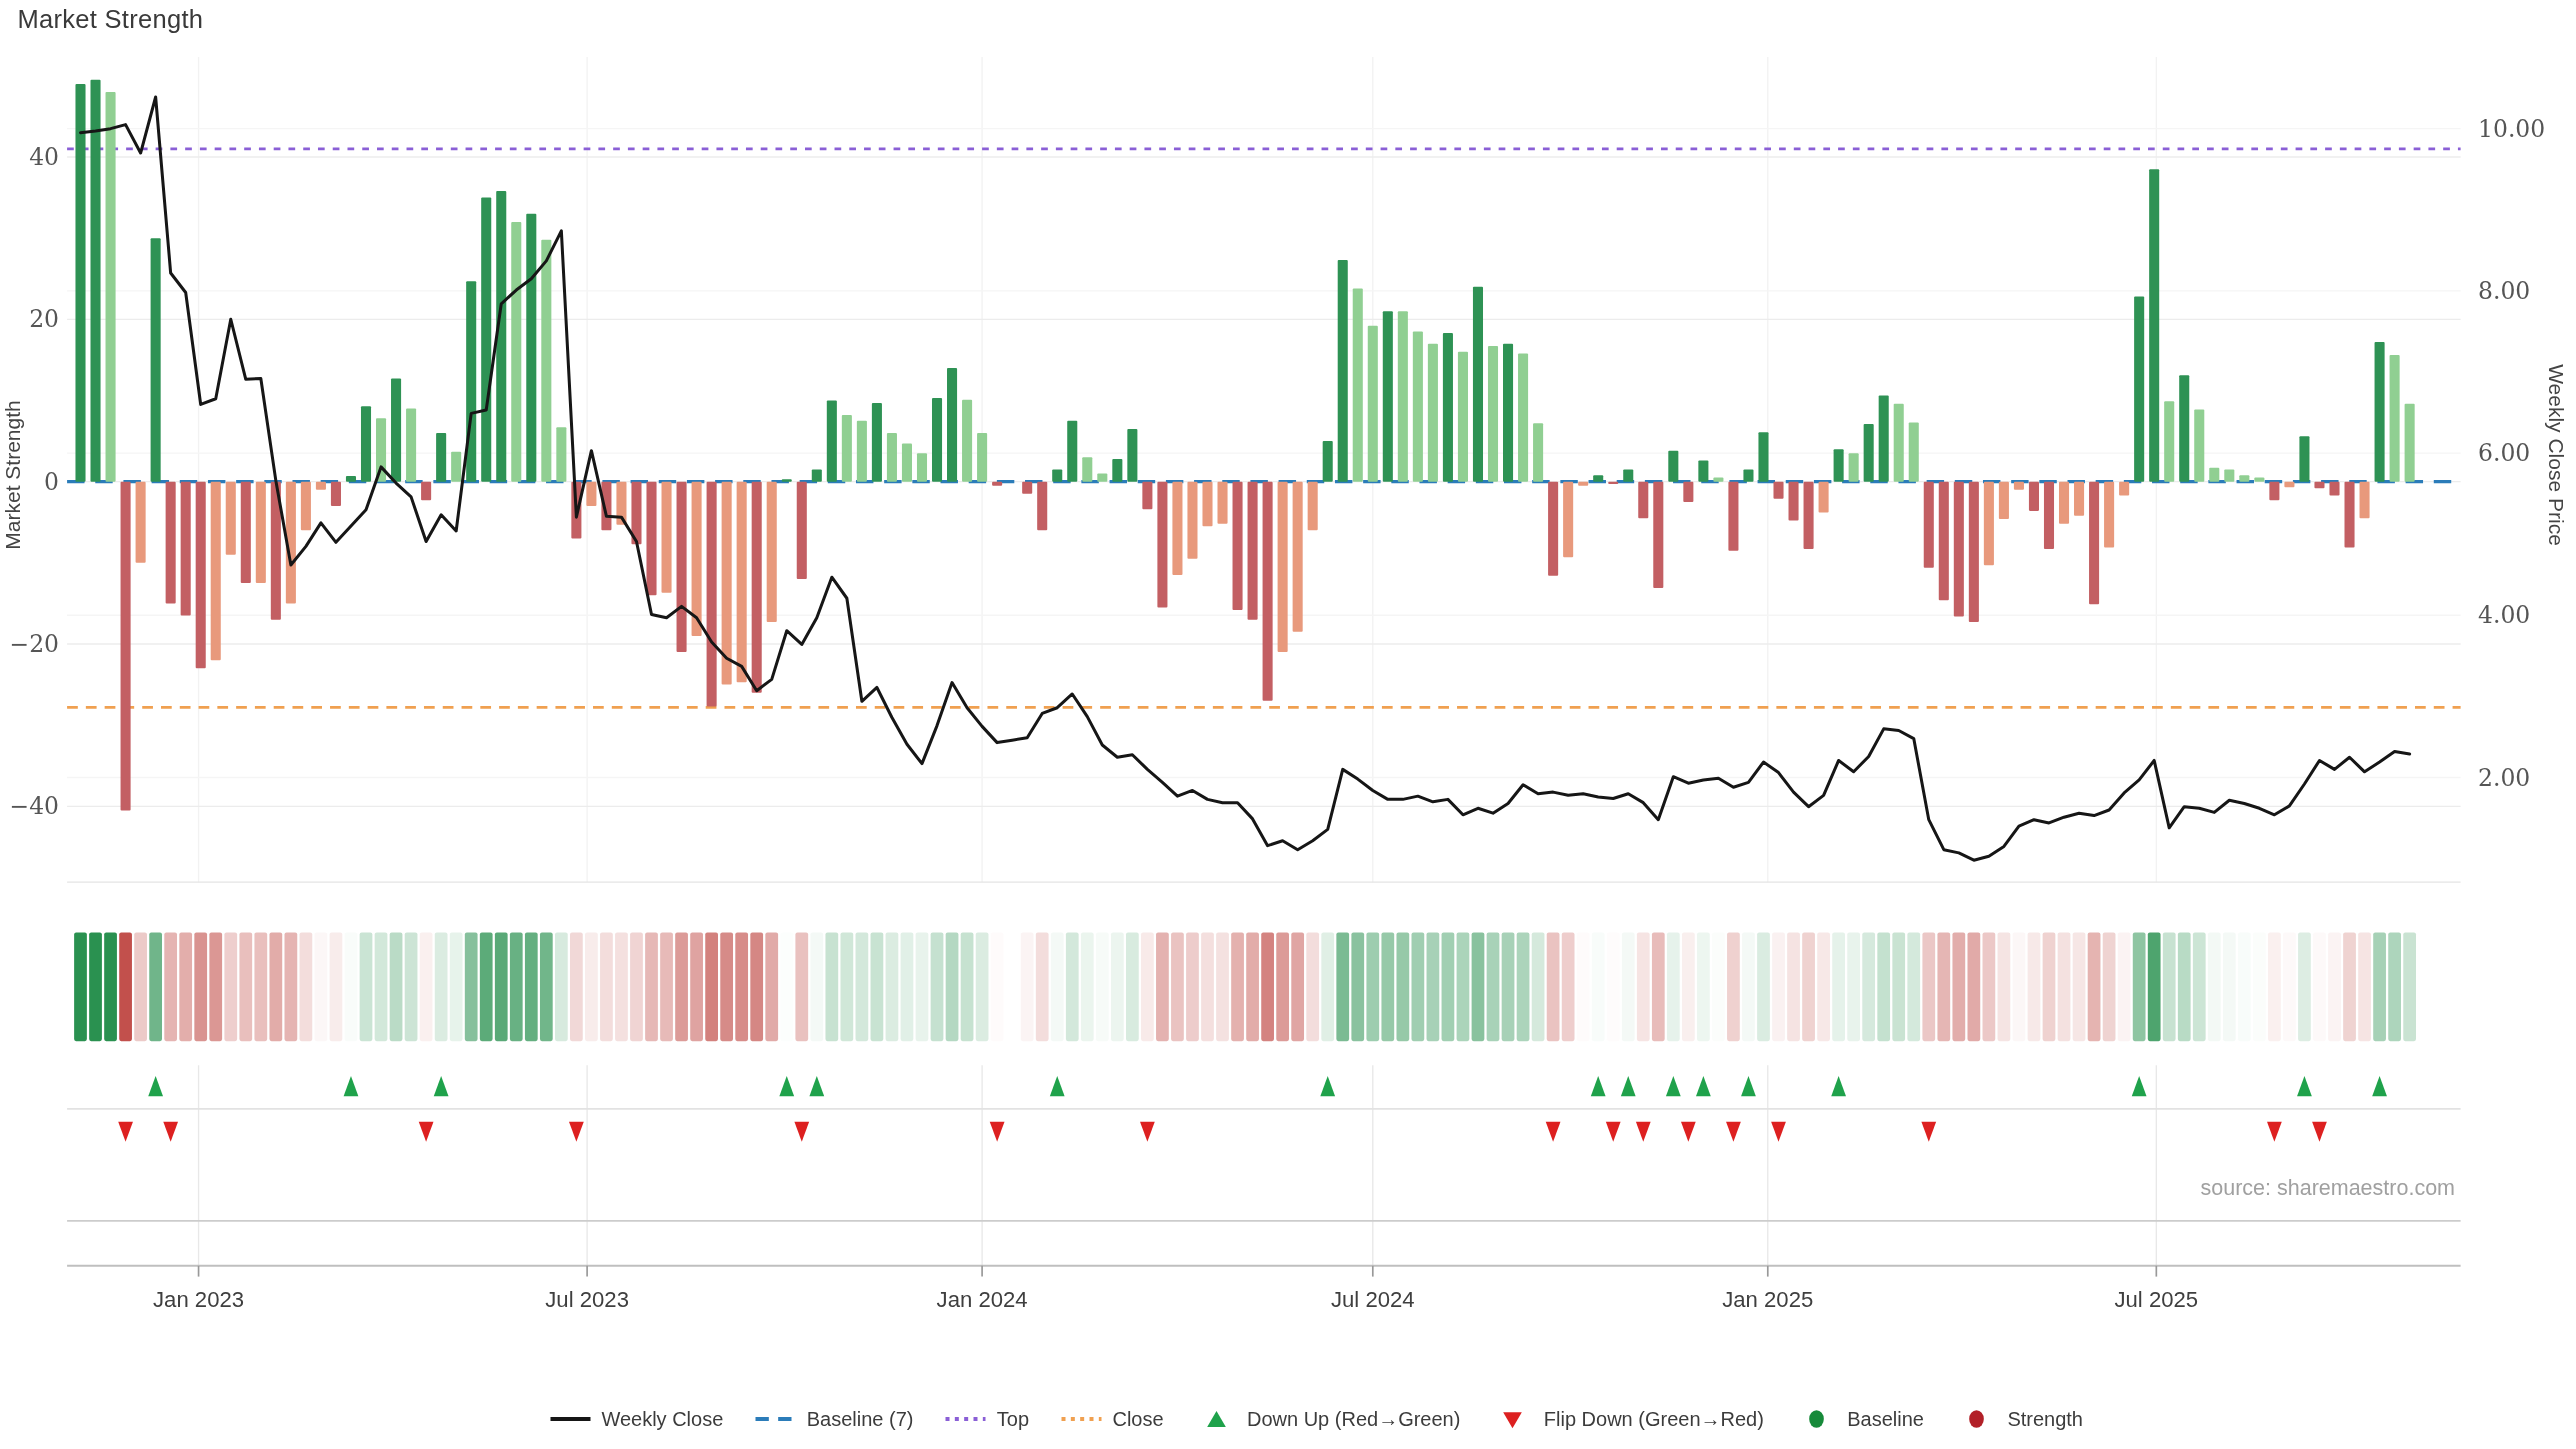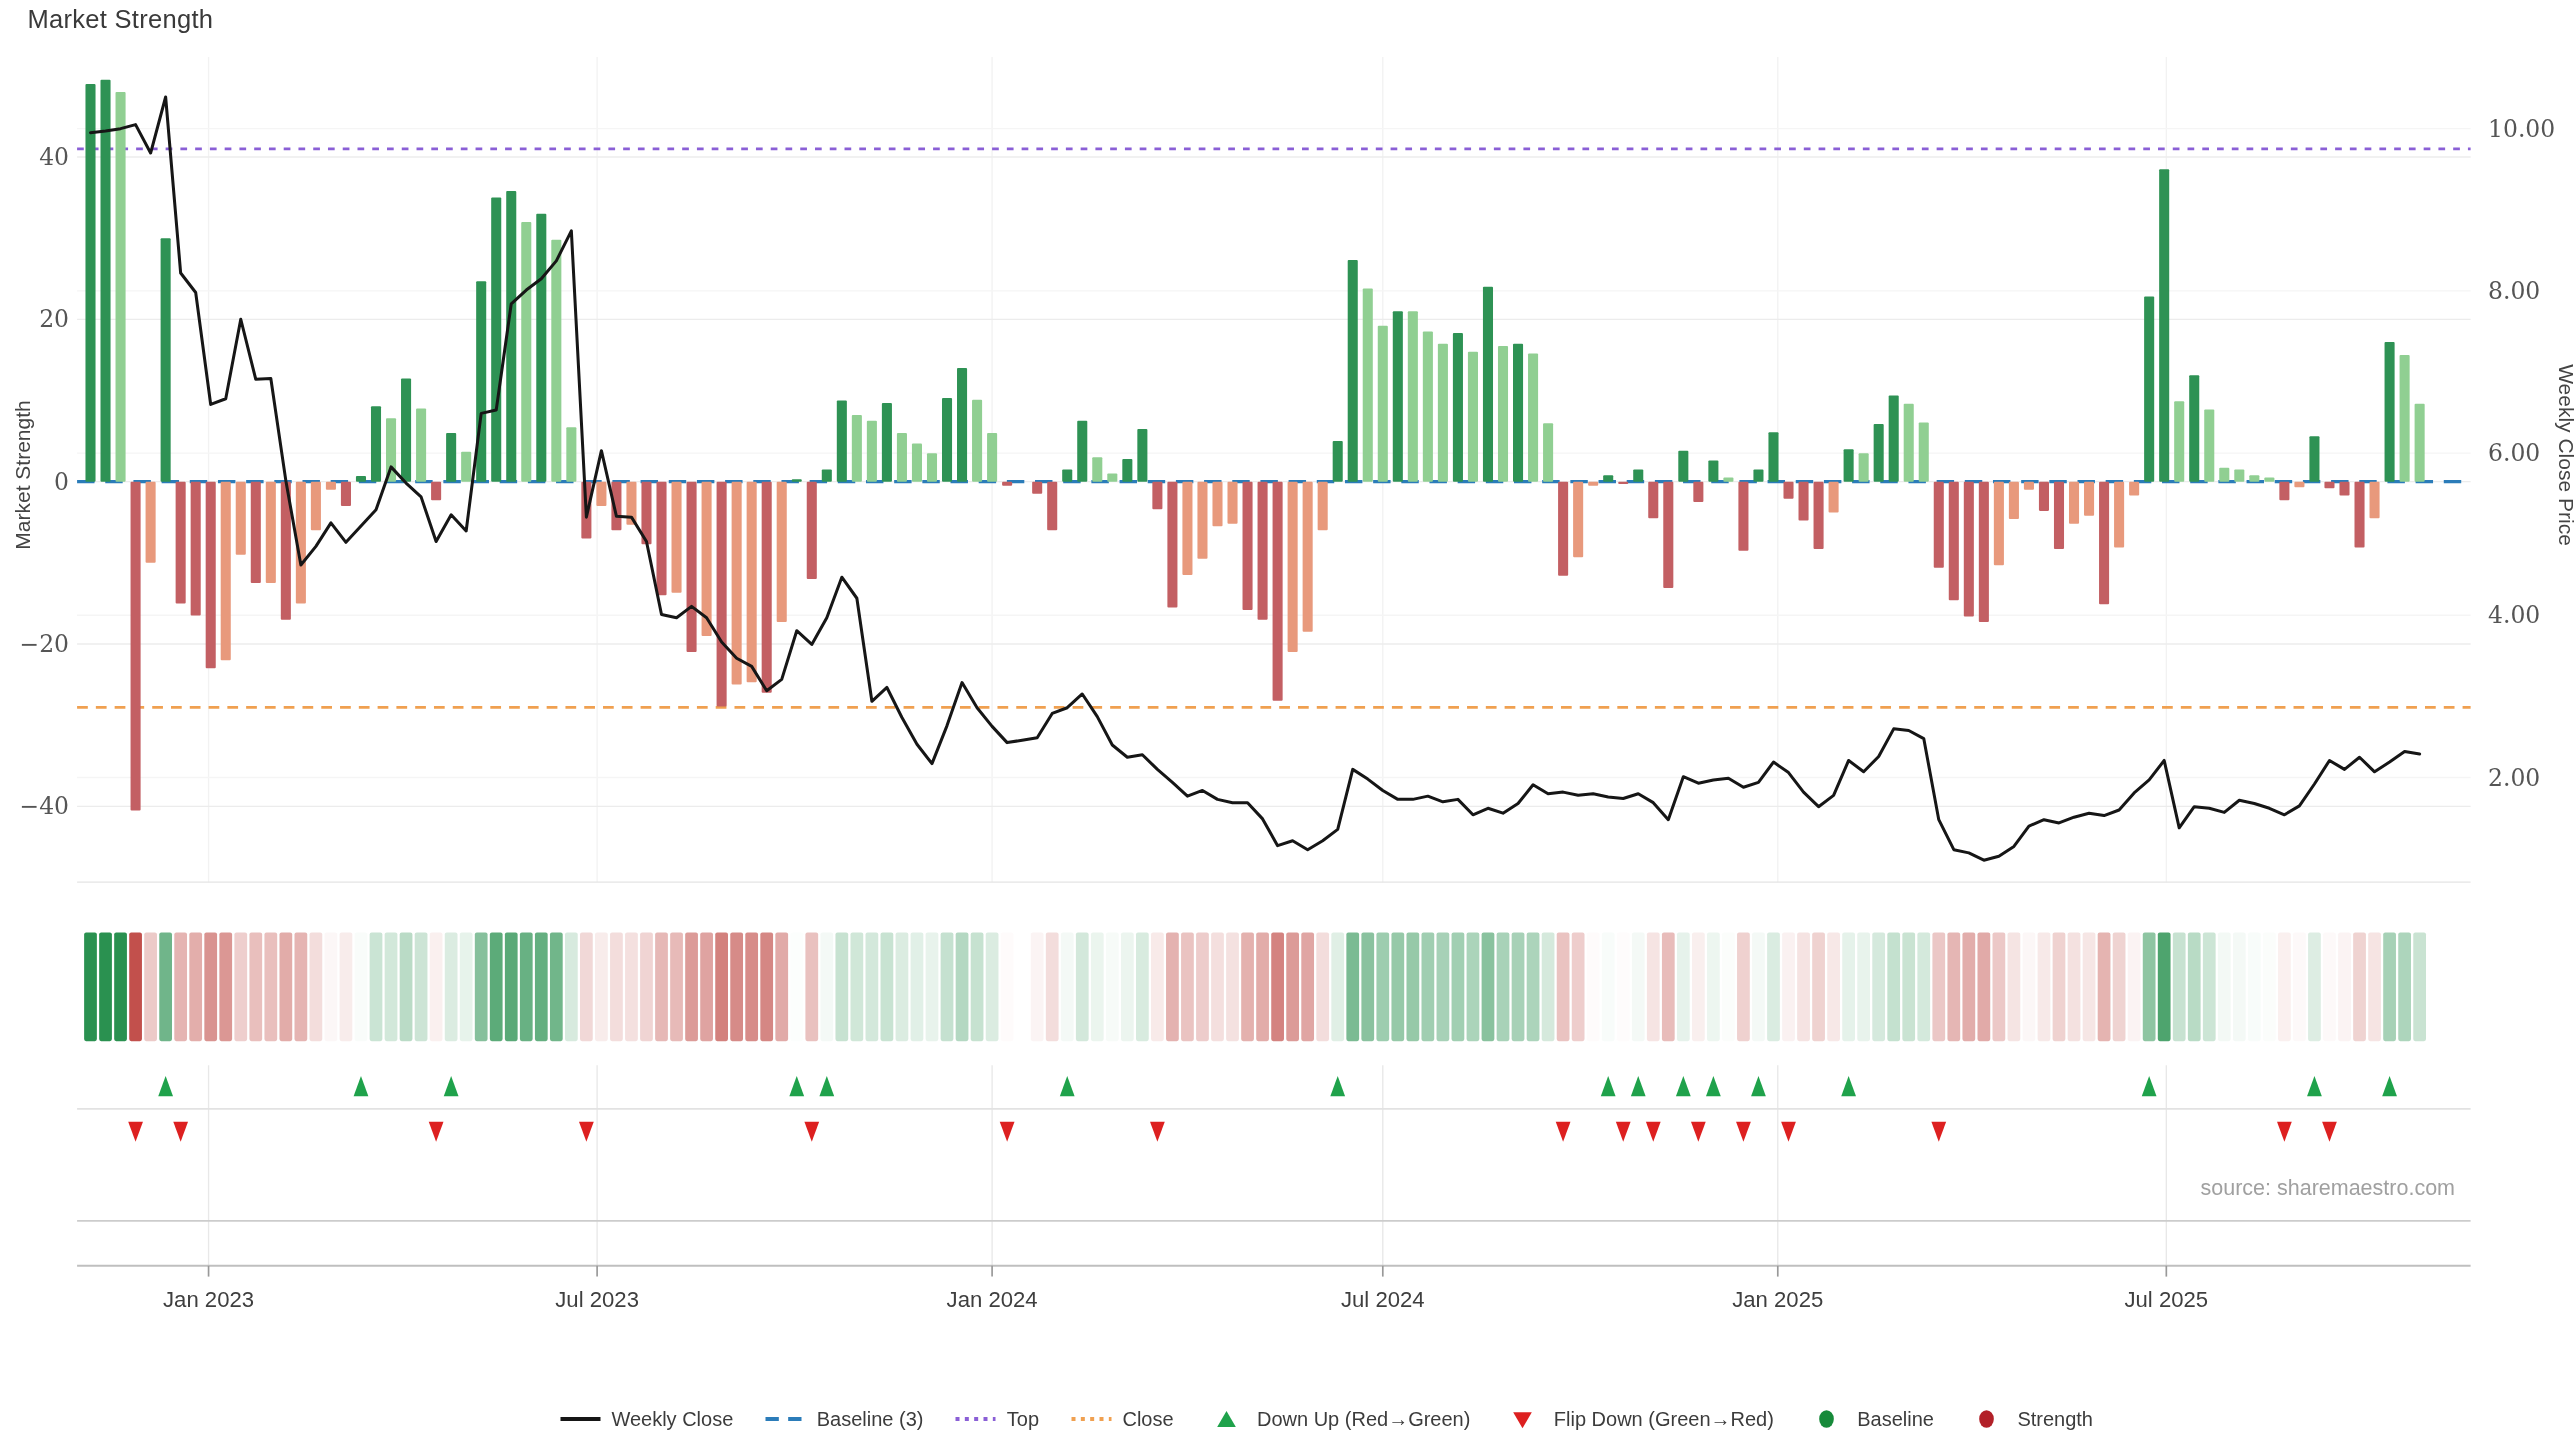--- a/index.html
+++ b/index.html
@@ -1,18 +1,18 @@
 <!DOCTYPE html>
 <html style="font-size:10.7px"><head>
 <meta charset="utf-8">
 <style>
   html,body{margin:0;padding:0;background:#ffffff;}
   body{width:2576px;height:1449px;overflow:hidden;position:relative;
        font-family:"Liberation Sans",sans-serif;}
-  .stage{position:absolute;inset:0;background:#fff;margin-left:10px;}
+  .stage{position:absolute;inset:0;background:#fff;}
   .title{position:absolute;left:17.4px;top:5.4px;font-size:25.5px;color:#3a3a3a;letter-spacing:0.3px;}
   .ytitle{position:absolute;font-size:21px;color:#444;white-space:nowrap;}
   .ytitle.left{left:-101px;top:463px;width:228px;text-align:center;transform:rotate(-90deg);}
   .ytitle.right{left:2442px;top:443px;width:228px;text-align:center;transform:rotate(90deg);}
   .source{position:absolute;right:121px;top:1176px;font-size:21.5px;color:#a0a0a0;}
   svg#chart{position:absolute;left:0;top:0;}
   .legend{position:absolute;left:0;top:1407px;width:2576px;display:flex;justify-content:center;
           align-items:center;gap:31px;font-size:20px;color:#3c3c3c;padding-left:28px;}
   .legend-item{display:flex;align-items:center;gap:9.4px;}
   .legend-item svg{display:block;}
@@ -426,21 +426,21 @@
       <div class="legend-item">
         <svg width="43" height="24" viewBox="0 0 64 36">
           <line x1="2" y1="18" x2="62" y2="18" stroke="#161616" stroke-width="6"></line>
         </svg>
         <span>Weekly Close</span>
       </div>
       <div class="legend-item">
         <svg width="43" height="24" viewBox="0 0 64 36">
           <line x1="2" y1="18" x2="62" y2="18" stroke="#2b7cb9" stroke-width="6" stroke-dasharray="20 14"></line>
         </svg>
-        <span>Baseline (3)</span>
+        <span>Baseline (7)</span>
       </div>
       <div class="legend-item">
         <svg width="43" height="24" viewBox="0 0 64 36">
           <line x1="2" y1="18" x2="62" y2="18" stroke="#8a5fd6" stroke-width="6" stroke-dasharray="6 8"></line>
         </svg>
         <span>Top</span>
       </div>
       <div class="legend-item">
         <svg width="43" height="24" viewBox="0 0 64 36">
           <line x1="2" y1="18" x2="62" y2="18" stroke="#f0a050" stroke-width="6" stroke-dasharray="6 8"></line>

